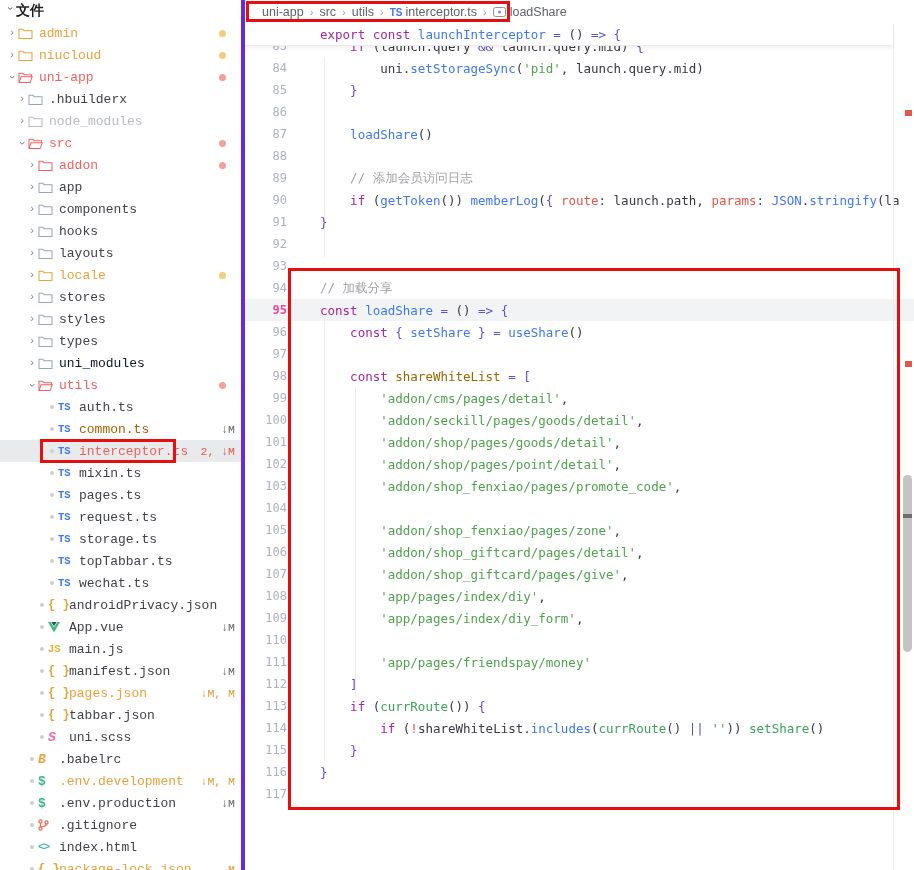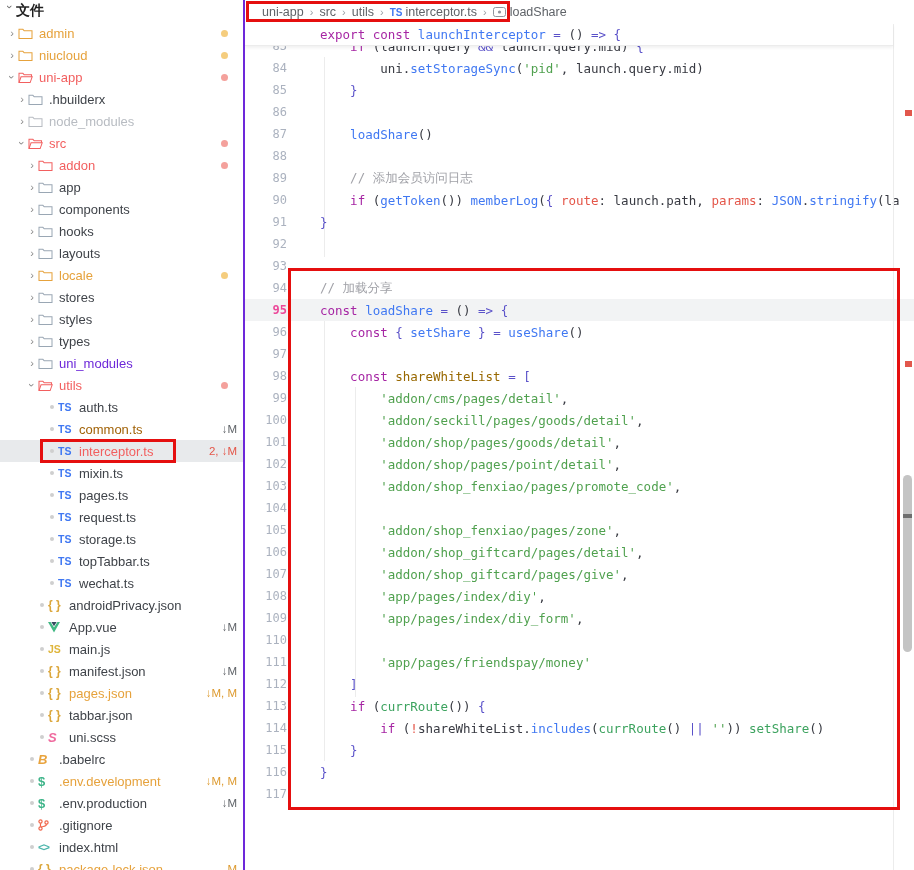--- a/index.html
+++ b/index.html
@@ -2,21 +2,21 @@
 <html><head>
 <meta charset="utf-8">
 <style>
   * { margin:0; padding:0; box-sizing:border-box; }
   html,body { background:#fff; }
   .app {
     position:relative; width:914px; height:870px; overflow:hidden;
     font-family:"Liberation Sans", sans-serif; background:#fff; color:#3f4349;
   }
   
-  .sidebar { position:absolute; left:0; top:0; width:245px; height:870px; background:#fff; border-right:2px solid #6d28d9; overflow:hidden; }
+  .sidebar { position:absolute; left:0; top:0; width:245px; height:870px; background:#fff; border-right:4px solid #6d28d9; overflow:hidden;font-family:Liberation Mono, monospace; }
   .sb-header { display:flex; align-items:center; height:22px; padding-left:4px; font-size:14px; font-weight:bold; color:#1f1f1f; }
   .sb-header .chev { font-size:11px; color:#6b6b6b; width:12px; display:inline-block; transform:rotate(90deg); font-weight:normal; }
   .tree { position:absolute; top:22px; left:0; right:0; }
   .trow { display:flex; align-items:center; height:22px; font-size:13px; padding-right:6px; cursor:pointer; white-space:nowrap; }
   .trow.selected { background:#e8eaec; }
   .trow .chev { width:12px; font-size:11px; color:#8a8a8a; text-align:center; flex:none; }
   .trow .chev.open { transform:rotate(90deg); }
   .trow .bullet { width:12px; flex:none; display:flex; justify-content:center; }
   .trow .bullet i { width:4px; height:4px; border-radius:50%; background:#cfcfcf; }
   .trow .ficon { width:18px; flex:none; display:flex; align-items:center; justify-content:flex-start; margin-right:3px; }
@@ -204,21 +204,21 @@
           </span>
           <span class="label" style="color:#3f4349">types</span>
         </div>
         <div class="trow" style="padding-left: 26px;">
           <span class="chev ">›</span>
           <span class="ficon">
             <svg width="15" height="13" viewBox="0 0 16 14">
               <path d="M1 12.5 V2.5 h4.2 l1.4 1.6 h8.4 v8.4 z" fill="none" stroke="#9aa7b4" stroke-width="1.1"></path>
             </svg>
           </span>
-          <span class="label" style="color:#6d28d9">uni_modules</span>
+          <span class="label" style="color:#0f172a">uni_modules</span>
         </div>
         <div class="trow" style="padding-left: 26px;">
           <span class="chev open">›</span>
           <span class="ficon">
             <svg width="15" height="13" viewBox="0 0 16 14">
               <path d="M1 12.5 V2.5 h4.2 l1.4 1.6 h7.9 v2" fill="none" stroke="#f25f5f" stroke-width="1.1"></path>
               <path d="M1 12.5 L3.2 6.3 h12 L13 12.5 z" fill="none" stroke="#f25f5f" stroke-width="1.1"></path>
             </svg>
           </span>
           <span class="label" style="color:#f25f5f">utils</span>

